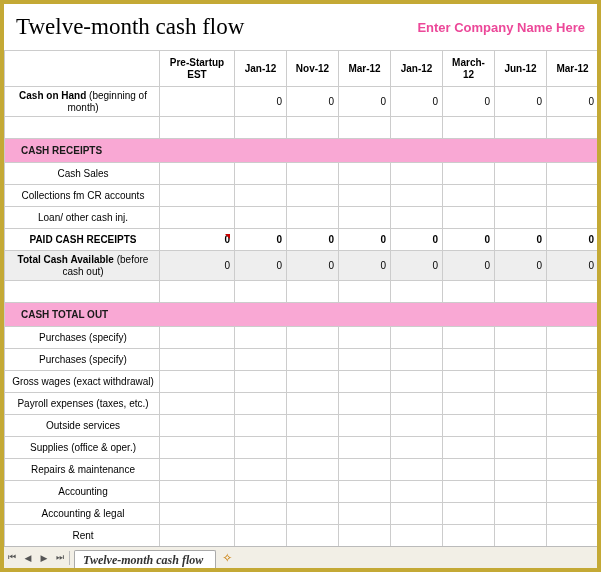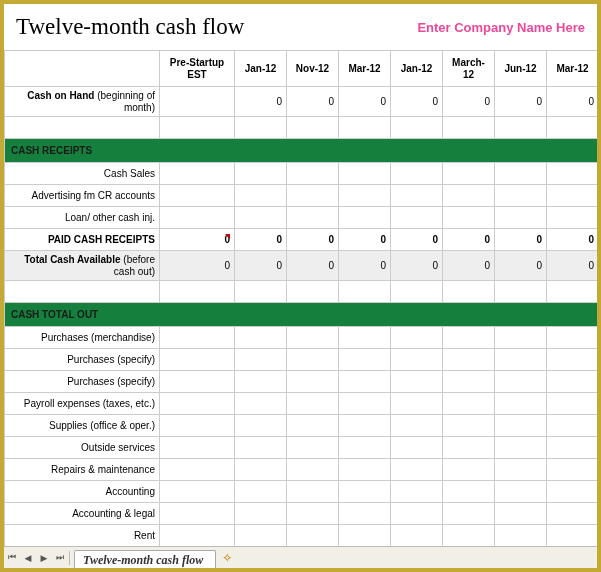--- a/index.html
+++ b/index.html
@@ -49,36 +49,36 @@
     text-align: center;
     vertical-align: middle;
     height: 36px;
     white-space: normal;
     line-height: 1.15;
   }
   .col-label { width: 155px; }
   .col-pre   { width: 75px; }
   .col-month { width: 52px; }
   .row-label {
-    text-align: right;
+    text-align: center;
     padding-left: 6px;
     white-space: normal;
     line-height: 1.15;
     vertical-align: middle;
   }
   .num {
     text-align: right;
     padding-right: 4px;
   }
   .section-header td {
-    background: #15803d;
+    background: #f9a8d4;
     font-weight: bold;
     color: #1a1a1a;
     text-align: left;
-    padding-left: 6px;
+    padding-left: 16px;
     height: 24px;
   }
   .bold { font-weight: bold; }
   .shaded td { background: #eeeeee; }
   .blank td { border-left: 1px solid #ccc; border-right: 1px solid #ccc; }
   .red-tick::after {
     content: "";
     position: absolute;
     width: 0; height: 0;
     border-top: 5px solid #c00;
@@ -198,21 +198,21 @@
       <td class="num"></td>
         <td class="num"></td>
         <td class="num"></td>
         <td class="num"></td>
         <td class="num"></td>
         <td class="num"></td>
         <td class="num"></td>
         <td class="num"></td>
     </tr>
     <tr>
-      <td class="row-label">Advertising fm CR accounts</td>
+      <td class="row-label">Collections fm CR accounts</td>
       <td class="num"></td>
         <td class="num"></td>
         <td class="num"></td>
         <td class="num"></td>
         <td class="num"></td>
         <td class="num"></td>
         <td class="num"></td>
         <td class="num"></td>
     </tr>
     <tr>
@@ -263,31 +263,20 @@
         <td></td>
         <td></td>
         <td></td>
     </tr>
 
     <tr class="section-header">
       <td colspan="9">CASH TOTAL OUT</td>
     </tr>
 
     <tr>
-        <td class="row-label">Purchases (merchandise)</td>
-        <td class="num"></td>
-        <td class="num"></td>
-        <td class="num"></td>
-        <td class="num"></td>
-        <td class="num"></td>
-        <td class="num"></td>
-        <td class="num"></td>
-        <td class="num"></td>
-      </tr>
-    <tr>
         <td class="row-label">Purchases (specify)</td>
         <td class="num"></td>
         <td class="num"></td>
         <td class="num"></td>
         <td class="num"></td>
         <td class="num"></td>
         <td class="num"></td>
         <td class="num"></td>
         <td class="num"></td>
       </tr>
@@ -296,43 +285,54 @@
         <td class="num"></td>
         <td class="num"></td>
         <td class="num"></td>
         <td class="num"></td>
         <td class="num"></td>
         <td class="num"></td>
         <td class="num"></td>
         <td class="num"></td>
       </tr>
     <tr>
+        <td class="row-label">Gross wages (exact withdrawal)</td>
+        <td class="num"></td>
+        <td class="num"></td>
+        <td class="num"></td>
+        <td class="num"></td>
+        <td class="num"></td>
+        <td class="num"></td>
+        <td class="num"></td>
+        <td class="num"></td>
+      </tr>
+    <tr>
         <td class="row-label">Payroll expenses (taxes, etc.)</td>
         <td class="num"></td>
         <td class="num"></td>
         <td class="num"></td>
         <td class="num"></td>
         <td class="num"></td>
         <td class="num"></td>
         <td class="num"></td>
         <td class="num"></td>
       </tr>
     <tr>
+        <td class="row-label">Outside services</td>
+        <td class="num"></td>
+        <td class="num"></td>
+        <td class="num"></td>
+        <td class="num"></td>
+        <td class="num"></td>
+        <td class="num"></td>
+        <td class="num"></td>
+        <td class="num"></td>
+      </tr>
+    <tr>
         <td class="row-label">Supplies (office &amp; oper.)</td>
-        <td class="num"></td>
-        <td class="num"></td>
-        <td class="num"></td>
-        <td class="num"></td>
-        <td class="num"></td>
-        <td class="num"></td>
-        <td class="num"></td>
-        <td class="num"></td>
-      </tr>
-    <tr>
-        <td class="row-label">Outside services</td>
         <td class="num"></td>
         <td class="num"></td>
         <td class="num"></td>
         <td class="num"></td>
         <td class="num"></td>
         <td class="num"></td>
         <td class="num"></td>
         <td class="num"></td>
       </tr>
     <tr>

